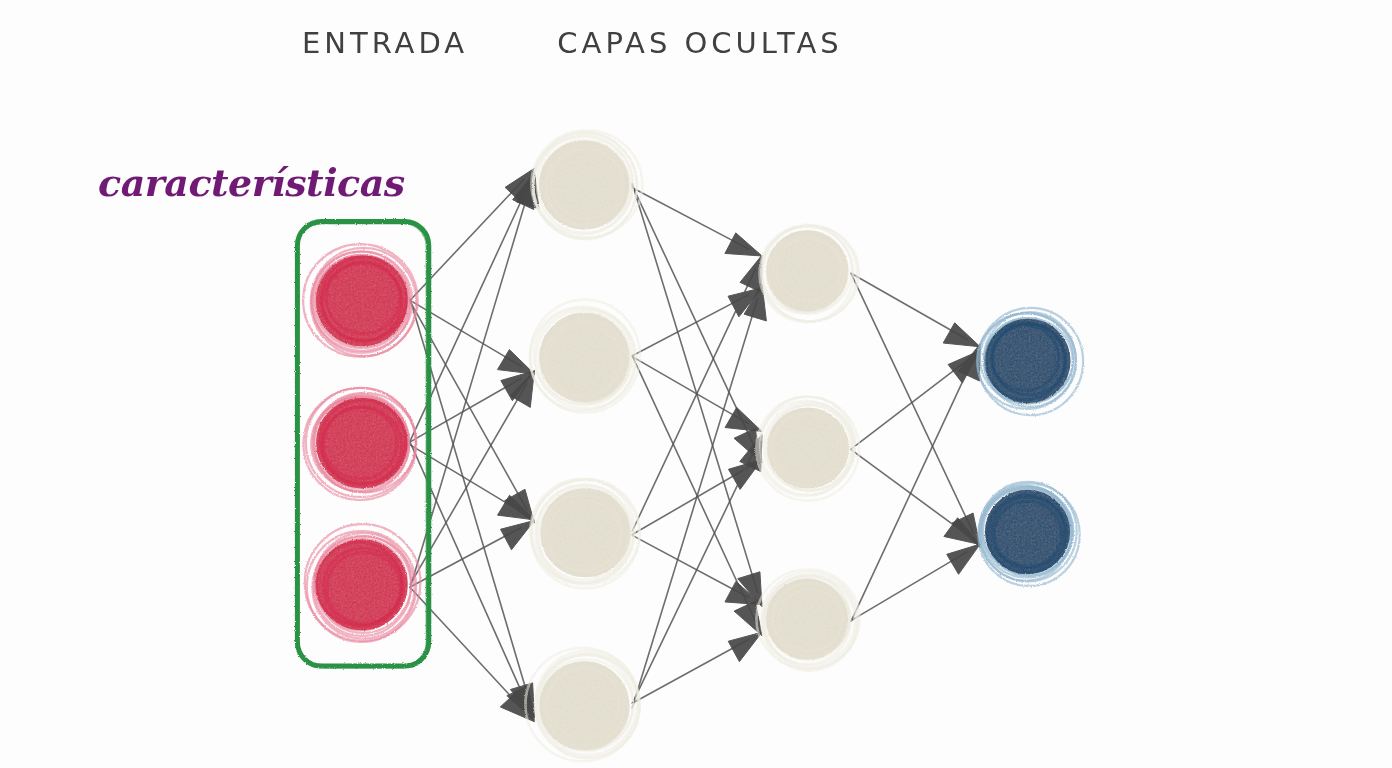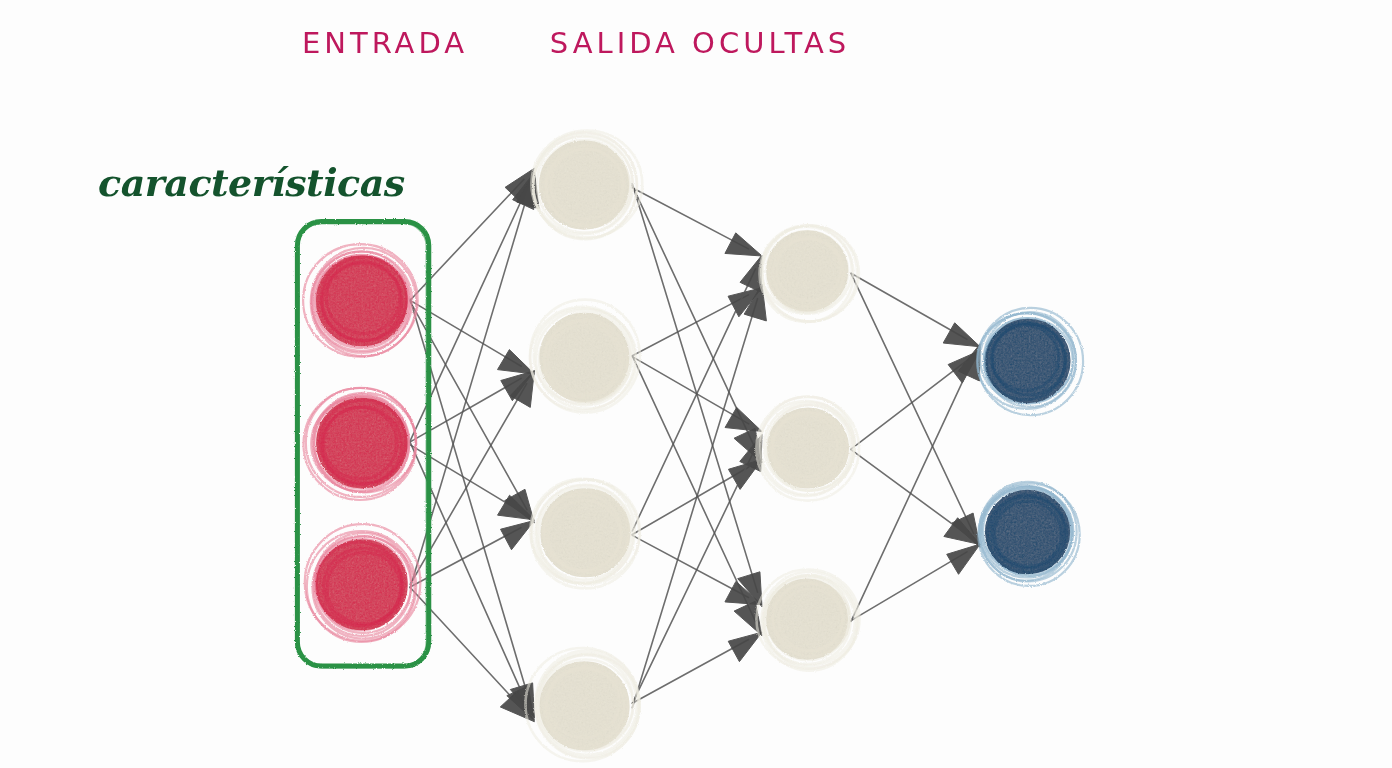--- a/index.html
+++ b/index.html
@@ -8,37 +8,37 @@
     background:#fdfdfd;
     font-family:"DejaVu Sans", sans-serif;
     overflow:hidden;
     position:relative;
   }
   #stage{position:absolute;left:0;top:0;width:1392px;height:768px;}
   #net{position:absolute;left:0;top:0;width:1392px;height:768px;}
 
   .col-header{
     position:absolute;
-    color:#be185d;
+    color:#404040;
     font-family:"DejaVu Sans", sans-serif;
     font-size:29px;
     letter-spacing:4px;
     font-weight:400;
     white-space:nowrap;
     transform:translateX(-50%);
     -webkit-font-smoothing:antialiased;
   }
   #hdr-entrada{left:385px;top:26px;}
   #hdr-ocultas{left:700px;top:26px;}
   #hdr-salida{left:1005px;top:26px;}
 
   #features-label{
     position:absolute;
     left:98px;top:160px;
-    color:#14532d;
+    color:#701a75;
     font-family:"DejaVu Serif", serif;
     font-style:italic;
     font-size:38px;
     font-weight:700;
     letter-spacing:-0.5px;
     white-space:nowrap;
   }
 </style>
 </head>
 <body>
@@ -281,18 +281,18 @@
         <g filter="url(#softpencil)">
           <rect x="297.3723697170486" y="221.53155441318245" width="131.3974504479661" height="444.48764324327357" rx="24" ry="24" fill="none" stroke="#2a9245" stroke-width="5" stroke-linejoin="round" opacity="1"></rect>
           <rect x="297.43070755080817" y="222.4154960639847" width="130.01809406304642" height="444.1495161962926" rx="24" ry="24" fill="none" stroke="#2a9245" stroke-width="3.9" stroke-linejoin="round" opacity="0.5"></rect>
           <rect x="297.4974572189606" y="222.78608293625808" width="131.71825802429498" height="442.51322519826385" rx="24" ry="24" fill="none" stroke="#2a9245" stroke-width="2.8" stroke-linejoin="round" opacity="0.5"></rect>
         </g>
       </g>
   </svg>
 
   <div class="col-header" id="hdr-entrada">ENTRADA</div>
 
-  <div class="col-header" id="hdr-ocultas">SALIDA OCULTAS</div>
+  <div class="col-header" id="hdr-ocultas">CAPAS OCULTAS</div>
 
 
   <div id="features-label">características</div>
 
 </div>
 
 </body></html>

